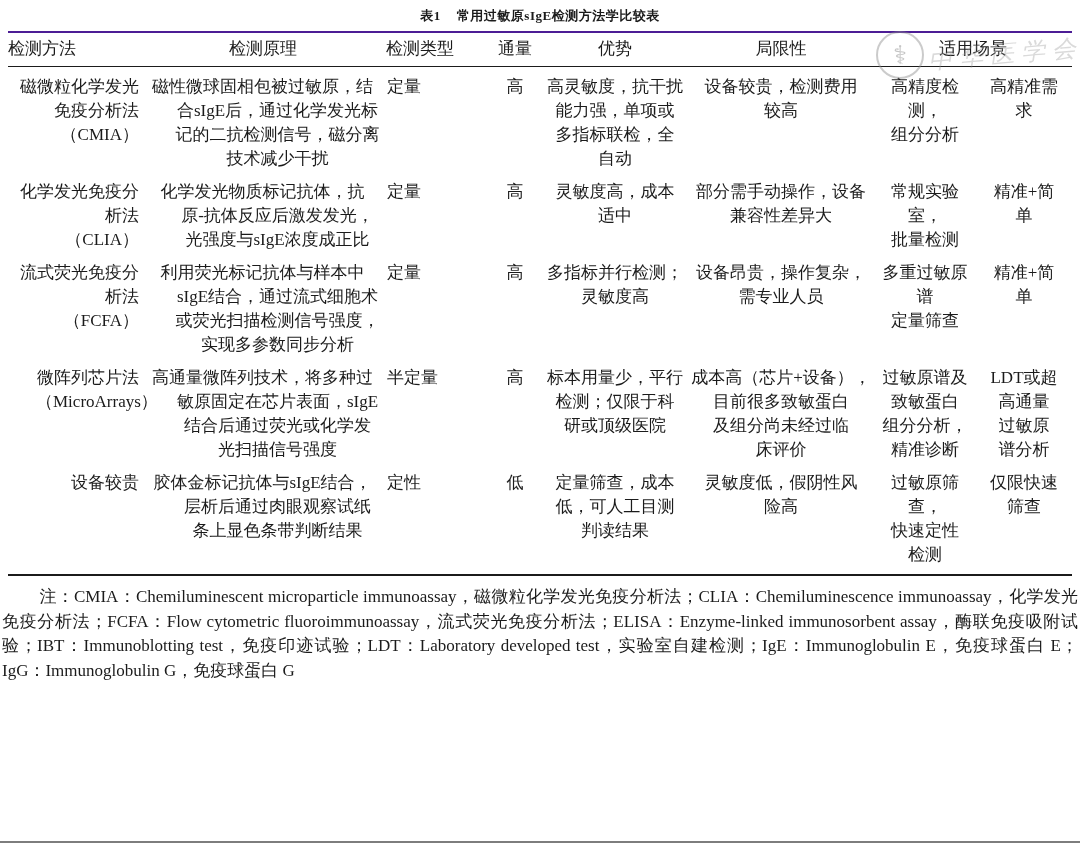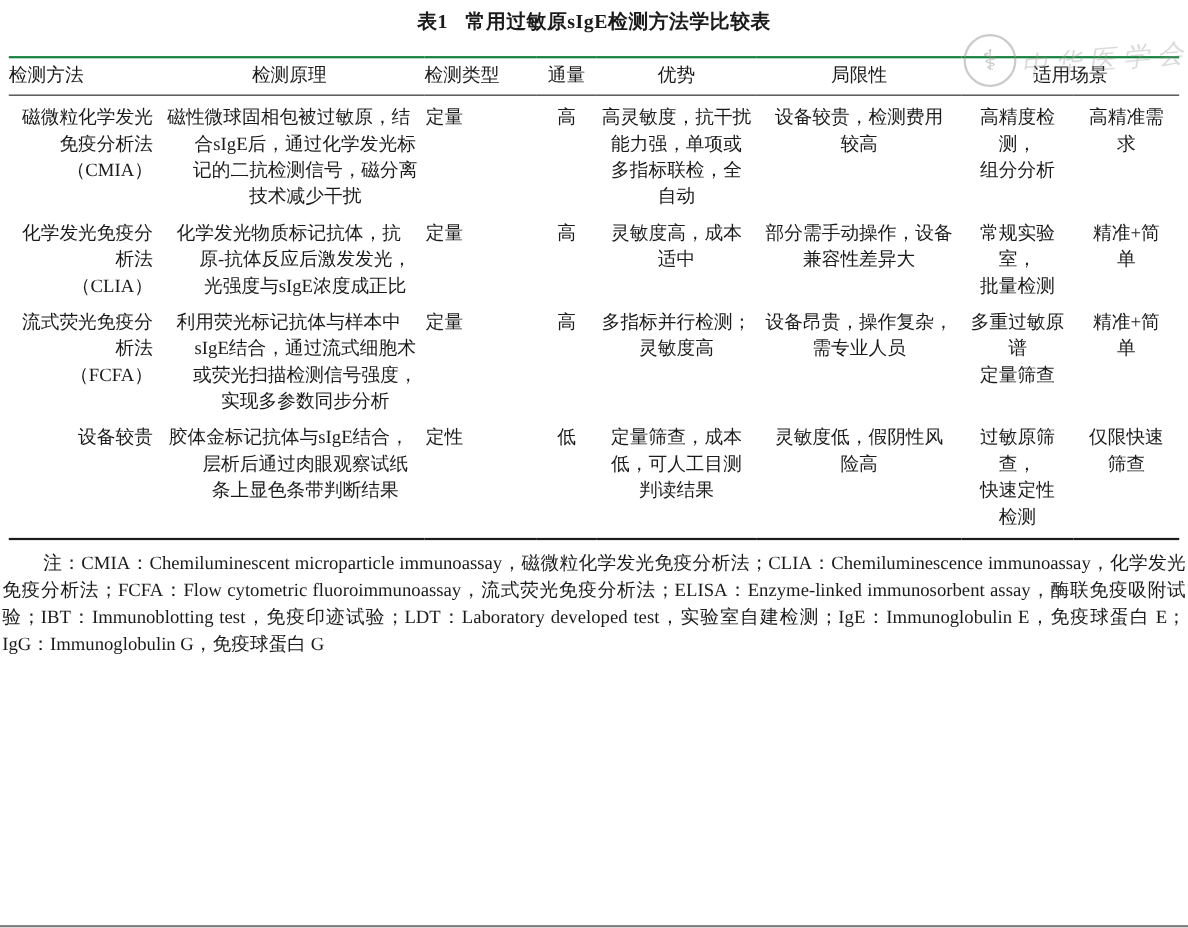--- a/index.html
+++ b/index.html
@@ -7,32 +7,32 @@
     position:relative;
     width:1080px;height:844px;
     background:#fff;
     color:#1b1b1b;
     font-family:"Liberation Serif","DejaVu Serif",serif;
     overflow:hidden;
   }
   .title{
     text-align:center;
     padding-top:7px;
-    font-size:18px;
+    font-size:13px;
     font-weight:bold;
     letter-spacing:0.5px;
   }
   .title .num{margin-right:16px;}
 
   table.cmp{
     border-collapse:collapse;
     table-layout:fixed;
     width:1064px;
-    margin:20px 8px 0 8px;
-    border-top:2px solid #15803d;
+    margin:6px 8px 0 8px;
+    border-top:2px solid #4c1d95;
     border-bottom:2px solid #1b1b1b;
     font-size:17px;
     line-height:24px;
   }
   thead th{
     font-weight:normal;
     font-size:17px;
     border-bottom:1px solid #1b1b1b;
     padding:4px 0 5px 0;
     text-align:center;
@@ -166,20 +166,45 @@
           <td class="c-type">定量</td>
           <td class="c-throughput">高</td>
           <td class="c-advantages">多指标并行检测；
 灵敏度高</td>
           <td class="c-limitations">设备昂贵，操作复杂，
 需专业人员</td>
           <td class="c-scenario">多重过敏原谱
 定量筛查</td>
           <td class="c-suitability">精准+简
 单</td>
+        </tr>
+        <tr>
+          <td class="c-method">微阵列芯片法
+（MicroArrays）</td>
+          <td class="c-principle">高通量微阵列技术，将多种过
+敏原固定在芯片表面，sIgE
+结合后通过荧光或化学发
+光扫描信号强度</td>
+          <td class="c-type">半定量</td>
+          <td class="c-throughput">高</td>
+          <td class="c-advantages">标本用量少，平行
+检测；仅限于科
+研或顶级医院</td>
+          <td class="c-limitations">成本高（芯片+设备），
+目前很多致敏蛋白
+及组分尚未经过临
+床评价</td>
+          <td class="c-scenario">过敏原谱及
+致敏蛋白
+组分分析，
+精准诊断</td>
+          <td class="c-suitability">LDT或超
+高通量
+过敏原
+谱分析</td>
         </tr>
         <tr>
           <td class="c-method">设备较贵</td>
           <td class="c-principle">胶体金标记抗体与sIgE结合，
 层析后通过肉眼观察试纸
 条上显色条带判断结果</td>
           <td class="c-type">定性</td>
           <td class="c-throughput">低</td>
           <td class="c-advantages">定量筛查，成本
 低，可人工目测

